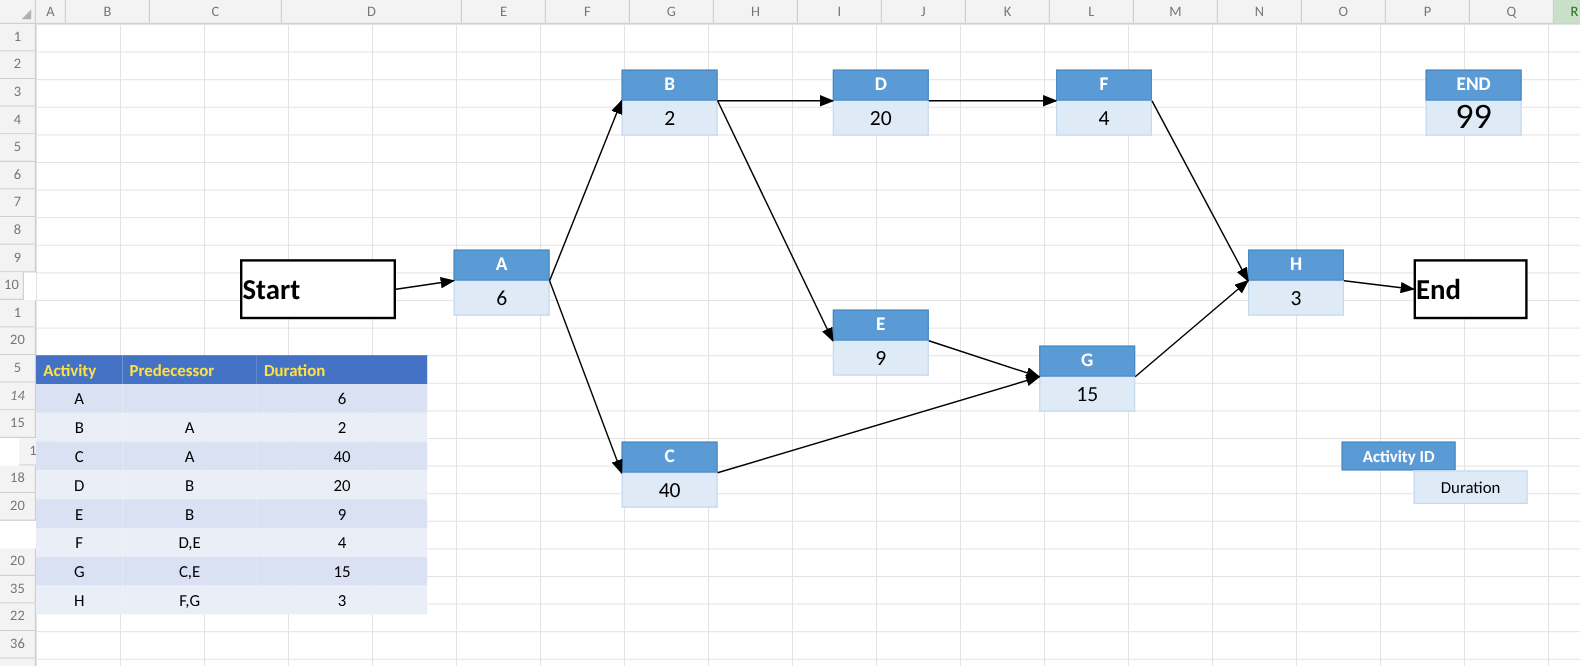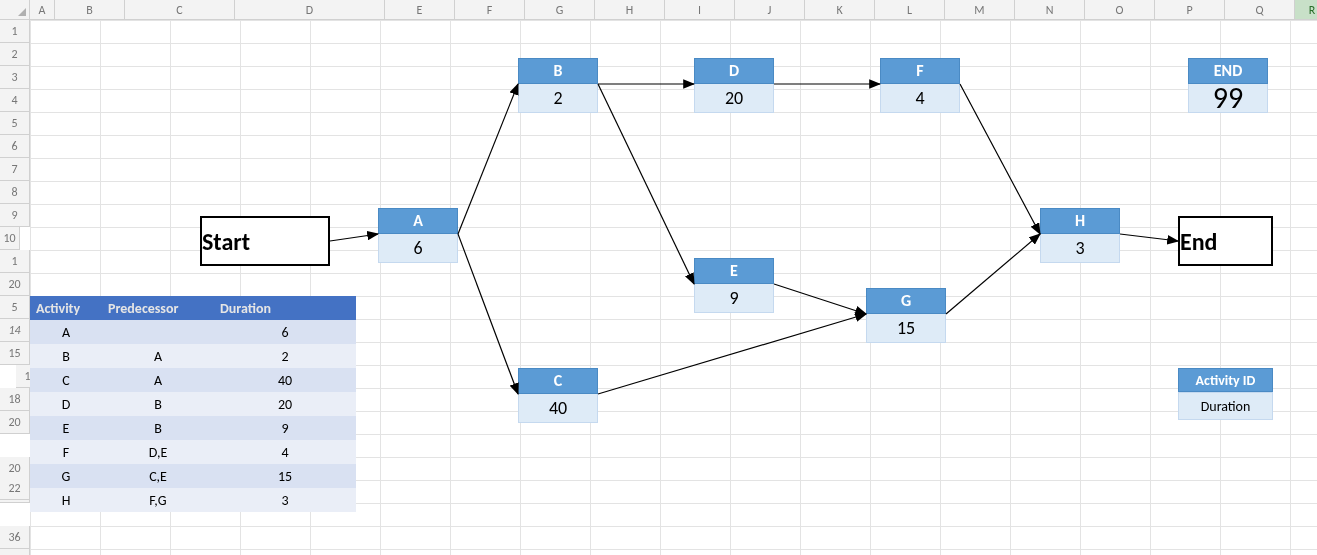--- a/index.html
+++ b/index.html
@@ -132,21 +132,21 @@
   }
 
   
   .tbl {
     position: absolute;
     border-collapse: collapse;
     font-size: 14px;
   }
   .tbl th {
     background: #4472c4;
-    color: #e5e5e5;
+    color: #fde047;
     font-weight: bold;
     text-align: left;
     padding: 2px 6px;
     border: none;
     height: 20px;
   }
   .tbl td {
     padding: 2px 6px;
     height: 20px;
     text-align: center;
@@ -197,21 +197,21 @@
       <div class="rowhdr" style="left: 0px; top: 273px; width: 30px; height: 23px;">20</div>
       <div class="rowhdr" style="left: 0px; top: 296px; width: 30px; height: 23px;">5</div>
       <div class="rowhdr" style="left: 0px; top: 319px; width: 30px; height: 23px; font-style: italic;">14</div>
       <div class="rowhdr" style="left: 0px; top: 342px; width: 30px; height: 23px;">15</div>
       <div class="rowhdr" style="left: 16px; top: 365px; width: 30px; height: 23px;">16</div>
       <div class="rowhdr" style="left: 0px; top: 388px; width: 30px; height: 23px;">18</div>
       <div class="rowhdr" style="left: 0px; top: 411px; width: 30px; height: 23px;">20</div>
       <div class="rowhdr" style="left: 0px; top: 434px; width: 30px; height: 23px; margin-top: 24px;">19</div>
       <div class="rowhdr" style="left: 0px; top: 457px; width: 30px; height: 23px;">20</div>
       <div class="rowhdr" style="left: 0px; top: 480px; width: 30px; height: 23px;">35</div>
-      <div class="rowhdr" style="left: 0px; top: 477px; width: 30px; height: 23px;">22</div>
+      <div class="rowhdr" style="left: 0px; top: 503px; width: 30px; height: 23px;">22</div>
       <div class="rowhdr" style="left: 0px; top: 526px; width: 30px; height: 23px;">36</div>
       <div class="rowhdr" style="left: 0px; top: 549px; width: 30px; height: 23px;">24</div>
     </div>
   <div class="gridlines" id="gridlines" style="background-size: 70px 23px;"></div>
 </div>
 
 <div class="termbox" id="start-box" style="left: 200px; top: 216px; width: 130px; height: 50px;">
   <span>Start</span>
 </div>
 <div class="termbox" id="end-box" style="left: 1178px; top: 216px; width: 95px; height: 50px;">
@@ -251,21 +251,21 @@
       <div class="head">H</div>
       <div class="body">3</div>
     </div>
   </div>
 
 <div class="node end" id="end-node" style="left: 1188px; top: 58px;">
   <div class="head">END</div>
   <div class="body">99</div>
 </div>
 
-<div class="legend-head" id="legend-head" style="left: 1178px; top: 368px; width: 95px; height: 24px;">
+<div class="legend-head" id="legend-head" style="left: 1118px; top: 368px; width: 95px; height: 24px;">
   <span>Activity ID</span>
 </div>
 <div class="legend-body" id="legend-body" style="left: 1178px; top: 392px; width: 95px; height: 28px;">
   <span>Duration</span>
 </div>
 
 <svg class="arrows" id="arrow-svg">
   <defs>
     <marker id="arrowhead" markerWidth="10" markerHeight="8" refX="9" refY="4" orient="auto" markerUnits="strokeWidth">
       <path d="M0,0 L10,4 L0,8 Z" fill="#000"></path>

